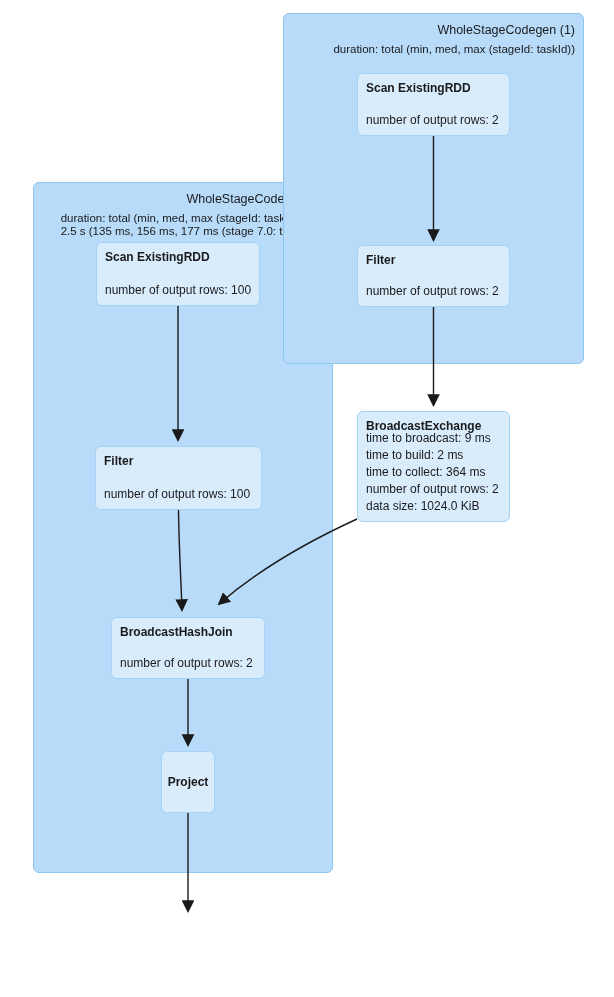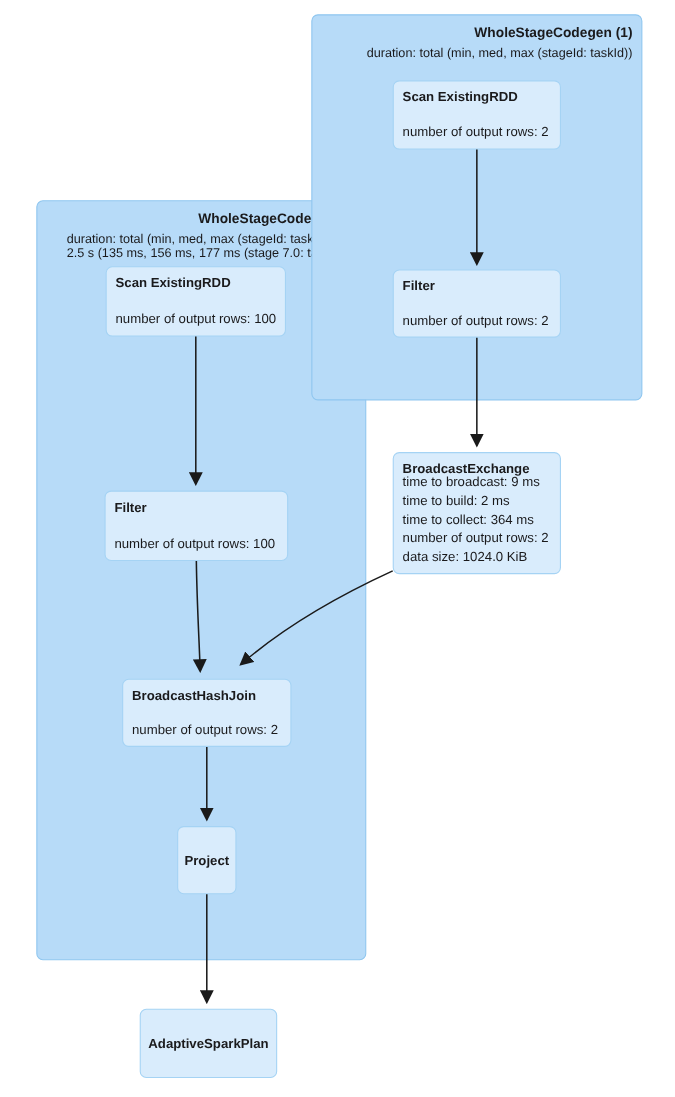--- a/index.html
+++ b/index.html
@@ -20,21 +20,21 @@
   }
   .cluster{
     position:absolute;
     background:var(--cluster-bg);
     border:1px solid var(--cluster-border);
     border-radius:6px;
     box-sizing:border-box;
   }
   .cl-title{
     position:absolute;top:9px;right:8px;
-    font-size:12.5px;font-weight:bold;white-space:nowrap;
+    font-size:12.5px;font-weight:normal;white-space:nowrap;
   }
   .cl-duration{
     position:absolute;top:29px;right:8px;
     font-size:11.5px;line-height:13px;text-align:left;white-space:nowrap;
   }
   .node{
     position:absolute;
     background:var(--node-bg);
     border:1px solid var(--node-border);
     border-radius:6px;
@@ -117,23 +117,20 @@
     <div class="n-title">BroadcastExchange</div>
     <div class="n-metrics">
       <div>time to broadcast: 9 ms</div>
       <div>time to build: 2 ms</div>
       <div>time to collect: 364 ms</div>
       <div>number of output rows: 2</div>
       <div>data size: 1024.0 KiB</div>
     </div>
   </div>
 
-  <div class="node solo z2" style="left:127px;top:917px;width:125px;height:63px">
-    <div class="n-title">AdaptiveSparkPlan</div>
-  </div>
 
   <svg class="edges" width="614" height="997" viewBox="0 0 614 997">
     <defs>
       <marker id="ah" viewBox="0 0 10 10" refX="8.5" refY="5" markerWidth="9" markerHeight="9" orient="auto-start-reverse">
         <path d="M0,0 L10,5 L0,10 Z" fill="var(--arrow)"></path>
       </marker>
     </defs>
     <path class="edge" d="M433.5,136 L433.5,240" marker-end="url(#ah)"></path>
     <path class="edge" d="M433.5,307 L433.5,405" marker-end="url(#ah)"></path>
     <path class="edge" d="M357,519 Q272,558 219,604" marker-end="url(#ah)"></path>

